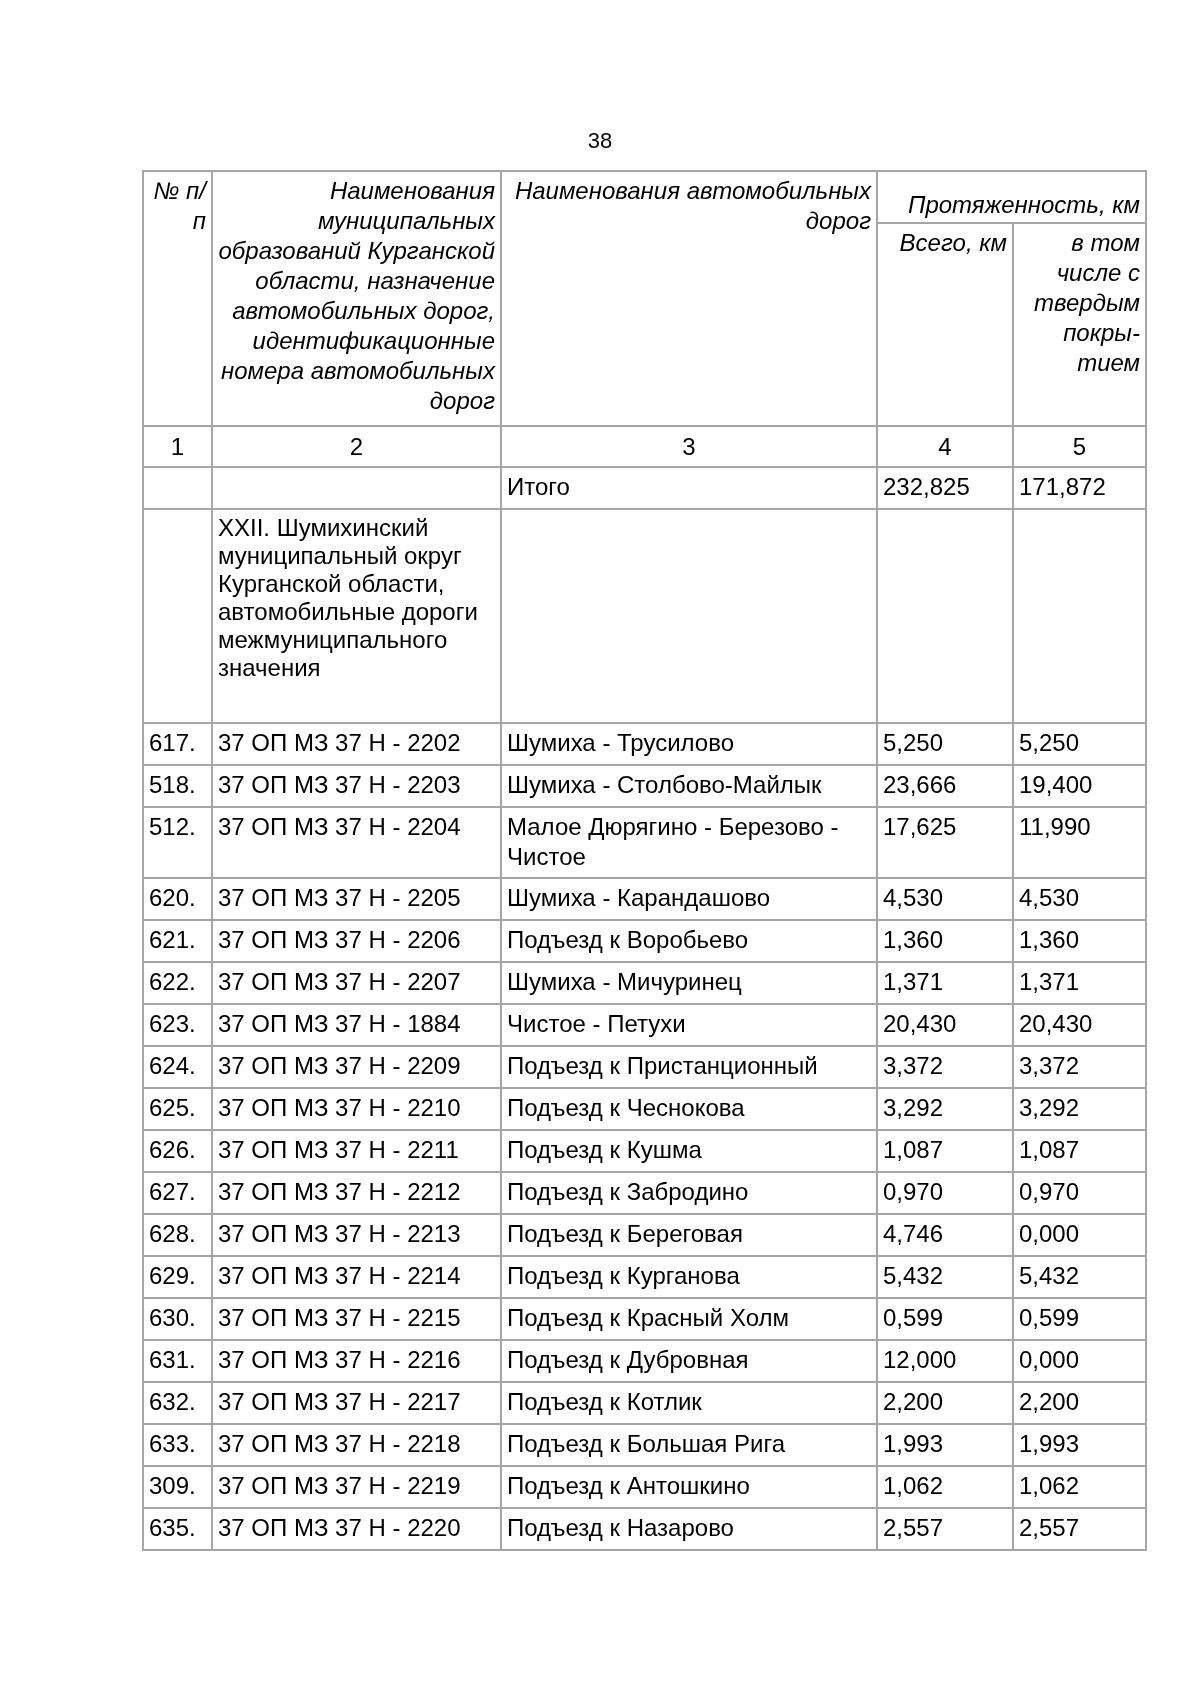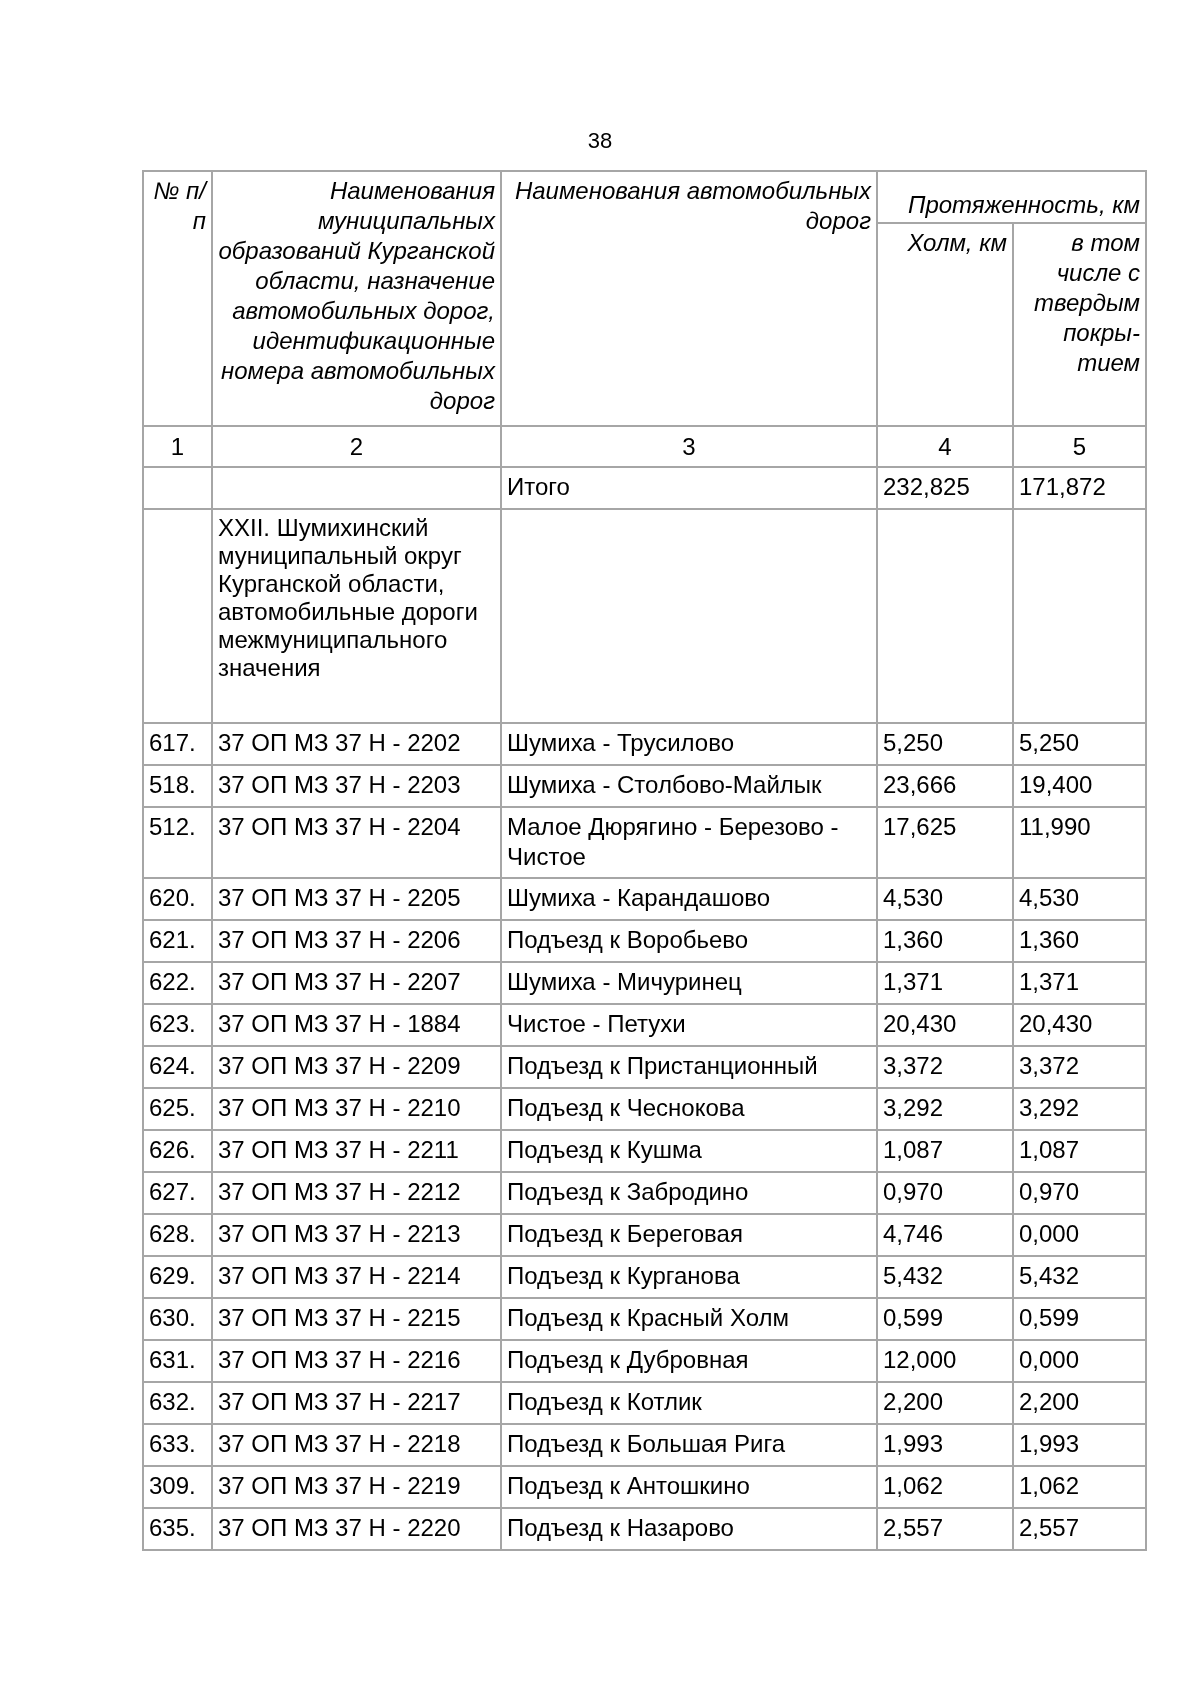--- a/index.html
+++ b/index.html
@@ -44,21 +44,21 @@
     <col style="width:133px">
   </colgroup>
   <thead>
     <tr>
       <th rowspan="2" style="height:244px">№ п/п</th>
       <th rowspan="2">Наименования муниципальных образований Курганской области, назначение автомобильных дорог, идентификационные номера автомобильных дорог</th>
       <th rowspan="2">Наименования автомобильных дорог</th>
       <th colspan="2" style="height:28px;padding-top:18px;padding-bottom:2px">Протяженность, км</th>
     </tr>
     <tr>
-      <th>Холм, км</th>
+      <th>Всего, км</th>
       <th>в том числе с твердым покры-тием</th>
     </tr>
   </thead>
   <tbody id="tbody">
     <tr class="colnums">
       <td>1</td>
       <td>2</td>
       <td>3</td>
       <td>4</td>
       <td>5</td>

